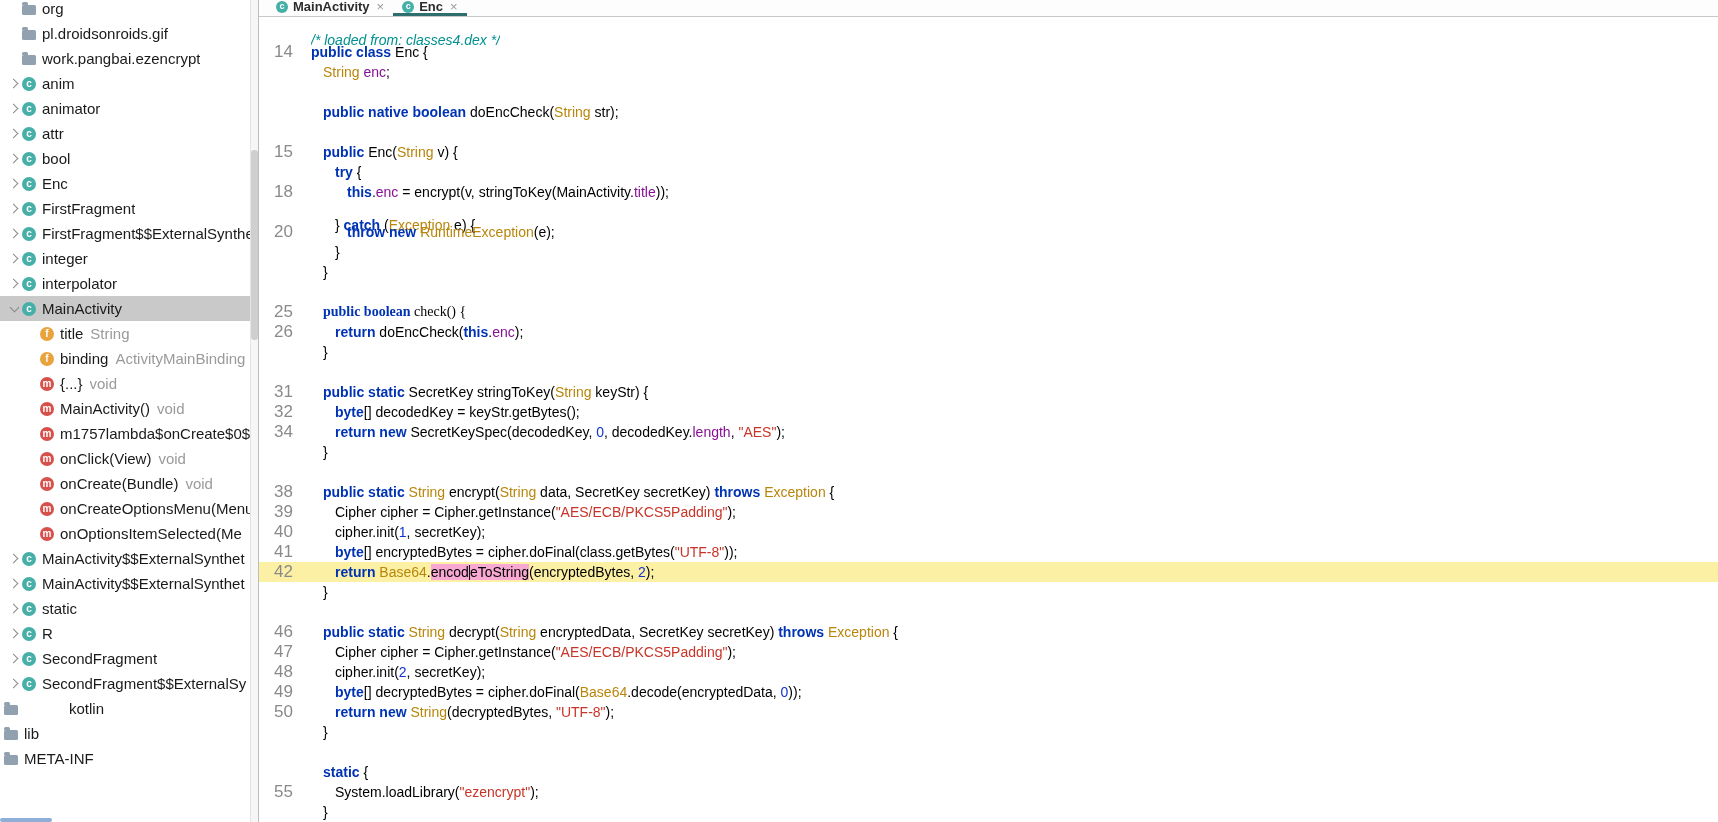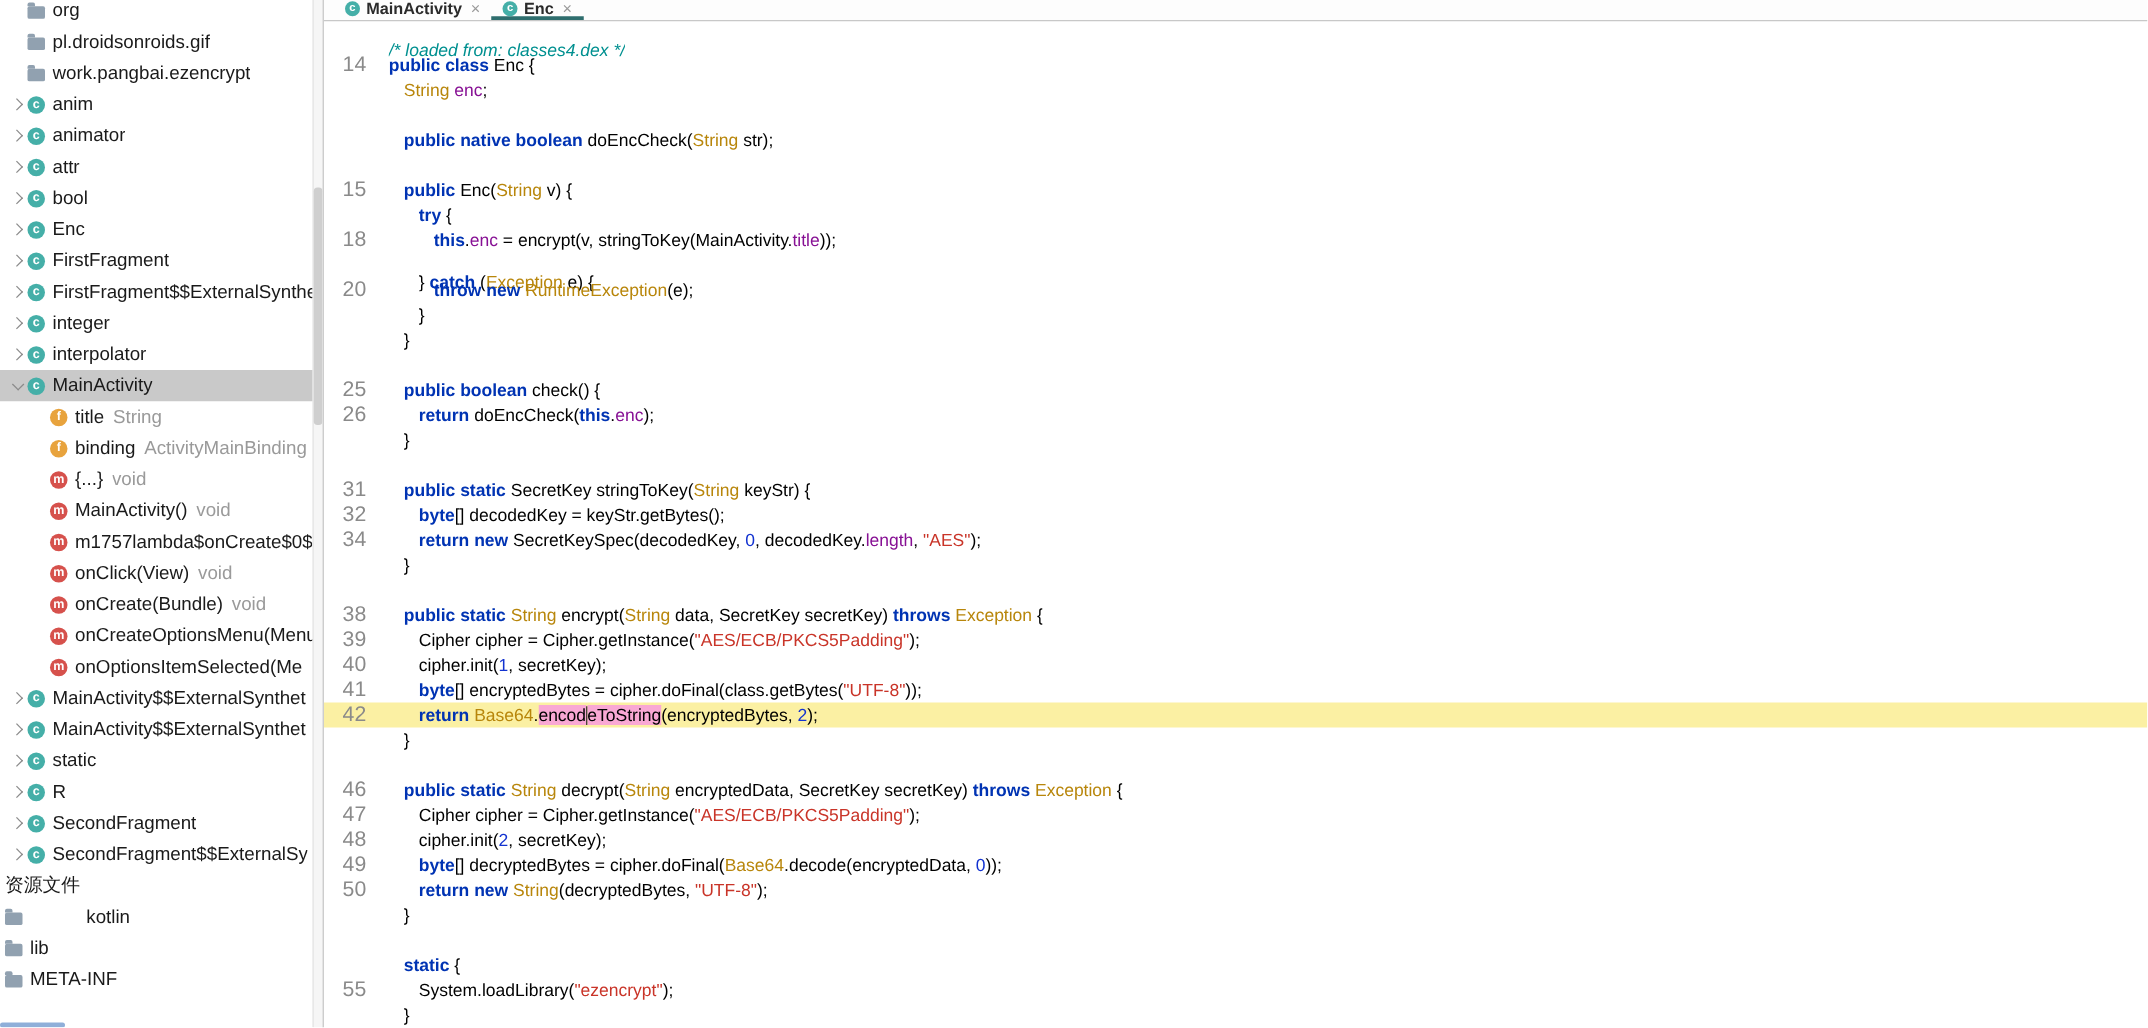--- a/index.html
+++ b/index.html
@@ -199,23 +199,20 @@
         <div class="trow" style="padding-left: 6px;">
           <span class="chev"></span>
           <span class="ticon icon-class">c</span>
           <span class="tlabel">SecondFragment</span>
         </div>
         <div class="trow" style="padding-left: 6px;">
           <span class="chev"></span>
           <span class="ticon icon-class">c</span>
           <span class="tlabel">SecondFragment$$ExternalSy</span>
         </div>
-        <div class="trow" style="padding-left: 4px;">
-          <span class="tlabel">资源文件</span>
-        </div>
         <div class="trow" style="padding-left: 4px; gap: 45px;">
           <span class="ticon icon-folder"></span>
           <span class="tlabel">kotlin</span>
         </div>
         <div class="trow" style="padding-left: 4px;">
           <span class="ticon icon-folder"></span>
           <span class="tlabel">lib</span>
         </div>
         <div class="trow" style="padding-left: 4px;">
           <span class="ticon icon-folder"></span>
@@ -251,21 +248,21 @@
         <div class="cline"><span class="lno"></span><span class="ctext" style="padding-left: 12px;"><span class="tk-kw">public native boolean </span><span class="tk-def">doEncCheck(</span><span class="tk-typ">String</span><span class="tk-def"> str);</span></span></div>
         <div class="cline"><span class="lno"></span><span class="ctext" style="padding-left: 0px;"></span></div>
         <div class="cline"><span class="lno">15</span><span class="ctext" style="padding-left: 12px;"><span class="tk-kw">public </span><span class="tk-def">Enc(</span><span class="tk-typ">String</span><span class="tk-def"> v) {</span></span></div>
         <div class="cline"><span class="lno"></span><span class="ctext" style="padding-left: 24px;"><span class="tk-kw">try</span><span class="tk-def"> {</span></span></div>
         <div class="cline"><span class="lno">18</span><span class="ctext" style="padding-left: 36px;"><span class="tk-kw">this</span><span class="tk-def">.</span><span class="tk-fld">enc</span><span class="tk-def"> = encrypt(v, stringToKey(MainActivity.</span><span class="tk-fld">title</span><span class="tk-def">));</span></span></div>
         <div class="cline"><span class="lno"></span><span class="ctext" style="padding-left: 24px; margin-top: 26px;"><span class="tk-def">} </span><span class="tk-kw">catch</span><span class="tk-def"> (</span><span class="tk-typ">Exception</span><span class="tk-def"> e) {</span></span></div>
         <div class="cline"><span class="lno">20</span><span class="ctext" style="padding-left: 36px;"><span class="tk-kw">throw new </span><span class="tk-typ">RuntimeException</span><span class="tk-def">(e);</span></span></div>
         <div class="cline"><span class="lno"></span><span class="ctext" style="padding-left: 24px;"><span class="tk-def">}</span></span></div>
         <div class="cline"><span class="lno"></span><span class="ctext" style="padding-left: 12px;"><span class="tk-def">}</span></span></div>
         <div class="cline"><span class="lno"></span><span class="ctext" style="padding-left: 0px;"></span></div>
-        <div class="cline"><span class="lno">25</span><span class="ctext" style="padding-left: 12px;"><span class="tk-kw">public boolean </span><span class="tk-def">check() {</span></span></div>
+        <div class="cline"><span class="lno">25</span><span class="ctext" style="padding-left: 12px; font-family: Liberation Serif, serif;"><span class="tk-kw">public boolean </span><span class="tk-def">check() {</span></span></div>
         <div class="cline"><span class="lno">26</span><span class="ctext" style="padding-left: 24px;"><span class="tk-kw">return </span><span class="tk-def">doEncCheck(</span><span class="tk-kw">this</span><span class="tk-def">.</span><span class="tk-fld">enc</span><span class="tk-def">);</span></span></div>
         <div class="cline"><span class="lno"></span><span class="ctext" style="padding-left: 12px;"><span class="tk-def">}</span></span></div>
         <div class="cline"><span class="lno"></span><span class="ctext" style="padding-left: 0px;"></span></div>
         <div class="cline"><span class="lno">31</span><span class="ctext" style="padding-left: 12px;"><span class="tk-kw">public static </span><span class="tk-def">SecretKey stringToKey(</span><span class="tk-typ">String</span><span class="tk-def"> keyStr) {</span></span></div>
         <div class="cline"><span class="lno">32</span><span class="ctext" style="padding-left: 24px;"><span class="tk-kw">byte</span><span class="tk-def">[] decodedKey = keyStr.getBytes();</span></span></div>
         <div class="cline"><span class="lno">34</span><span class="ctext" style="padding-left: 24px;"><span class="tk-kw">return new </span><span class="tk-def">SecretKeySpec(decodedKey, </span><span class="tk-num">0</span><span class="tk-def">, decodedKey.</span><span class="tk-fld">length</span><span class="tk-def">, </span><span class="tk-str">"AES"</span><span class="tk-def">);</span></span></div>
         <div class="cline"><span class="lno"></span><span class="ctext" style="padding-left: 12px;"><span class="tk-def">}</span></span></div>
         <div class="cline"><span class="lno"></span><span class="ctext" style="padding-left: 0px;"></span></div>
         <div class="cline"><span class="lno">38</span><span class="ctext" style="padding-left: 12px;"><span class="tk-kw">public static </span><span class="tk-typ">String </span><span class="tk-def">encrypt(</span><span class="tk-typ">String</span><span class="tk-def"> data, SecretKey secretKey) </span><span class="tk-kw">throws </span><span class="tk-typ">Exception</span><span class="tk-def"> {</span></span></div>
         <div class="cline"><span class="lno">39</span><span class="ctext" style="padding-left: 24px;"><span class="tk-def">Cipher cipher = Cipher.getInstance(</span><span class="tk-str">"AES/ECB/PKCS5Padding"</span><span class="tk-def">);</span></span></div>

